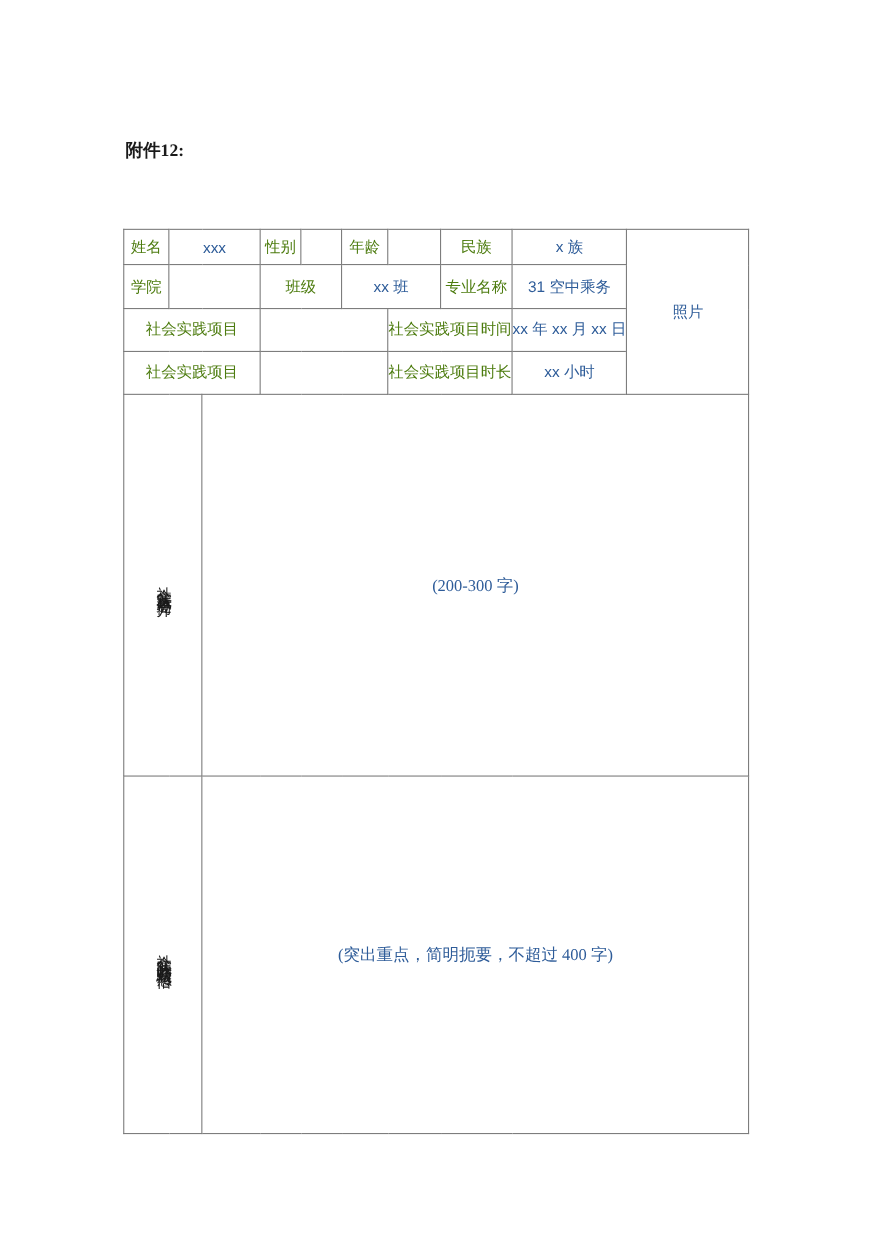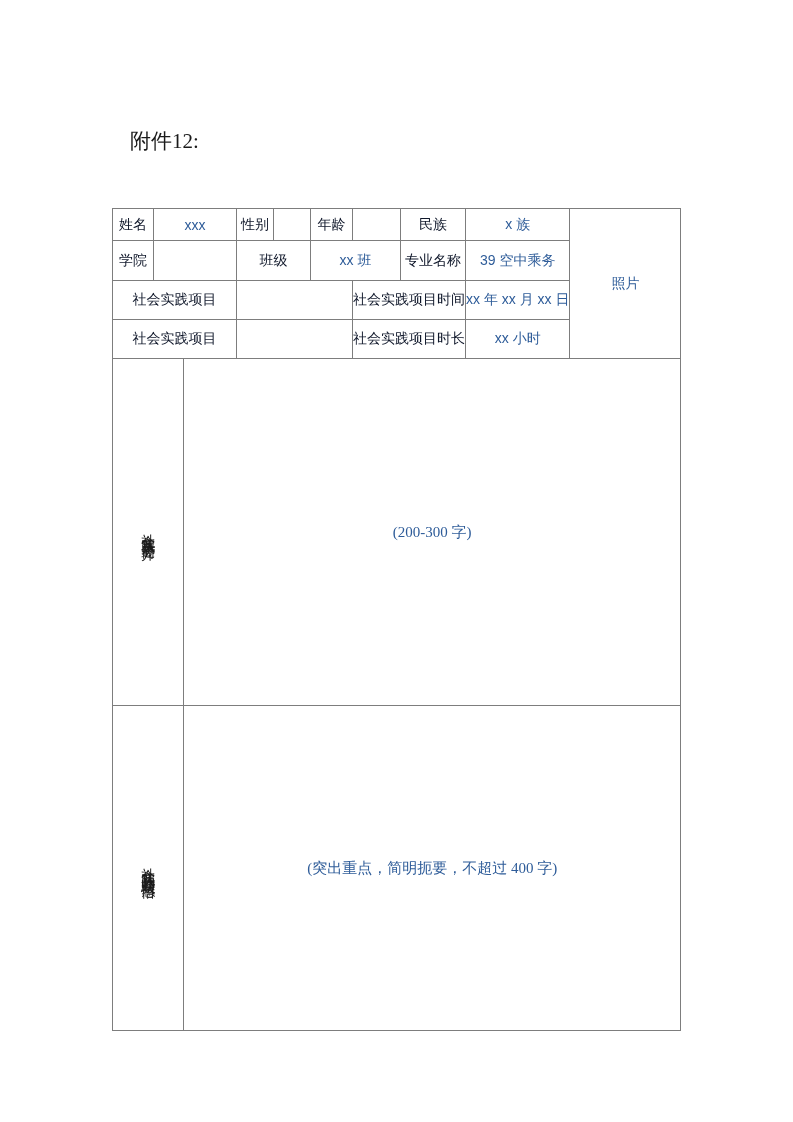--- a/index.html
+++ b/index.html
@@ -9,42 +9,42 @@
   html,body{margin:0;padding:0;background:#ffffff;}
   .page{
     position:relative;
     width:793px;height:1122px;
     background:#ffffff;
     font-family:"Liberation Serif","DejaVu Serif",serif;
     color:#1a1a1a;
     overflow:hidden;
   }
   .attachment{
-    position:absolute;left:130px;top:127px;
-    font-size:21px;font-weight:normal;
+    position:absolute;left:114px;top:127px;
+    font-size:16px;font-weight:bold;
   }
   .title{
     position:absolute;left:0;top:157px;width:100%;
     margin:0;text-align:center;
     font-size:29px;font-weight:400;letter-spacing:1px;
   }
   table.form{
     position:absolute;left:112px;top:208px;
     border-collapse:collapse;table-layout:fixed;
     background:#ffffff;
   }
   table.form td{
     border:1px solid var(--border);
     padding:0;
     text-align:center;vertical-align:middle;
     font-size:14px;
     white-space:nowrap;
     overflow:hidden;
   }
-  td.lbl{color:#0f172a;}
+  td.lbl{color:#4d7c0f;}
   td.tightlbl{letter-spacing:0;margin-left:28px;}
   td.val{
     color:var(--accent);
     font-family:"Liberation Sans","DejaVu Sans",sans-serif;
     font-size:14px;
   }
   td.photo{
     color:var(--accent);
     font-family:Liberation Serif, serif;
     font-size:15px;
@@ -105,21 +105,21 @@
       <td class="val">x 族</td>
       <td class="photo" rowspan="4">照片</td>
     </tr>
 
     <tr>
       <td class="lbl" style="height:39px">学院</td>
       <td class="val" colspan="2"></td>
       <td class="lbl" colspan="2">班级</td>
       <td class="val" colspan="2">xx 班</td>
       <td class="lbl">专业名称</td>
-      <td class="val">39 空中乘务</td>
+      <td class="val">31 空中乘务</td>
     </tr>
 
     <tr>
       <td class="lbl" colspan="3" style="height:38px">社会实践项目</td>
       <td class="val" colspan="3"></td>
       <td class="lbl tightlbl" colspan="2">社会实践项目时间</td>
       <td class="val">xx 年 xx 月 xx 日</td>
     </tr>
 
     <tr>

